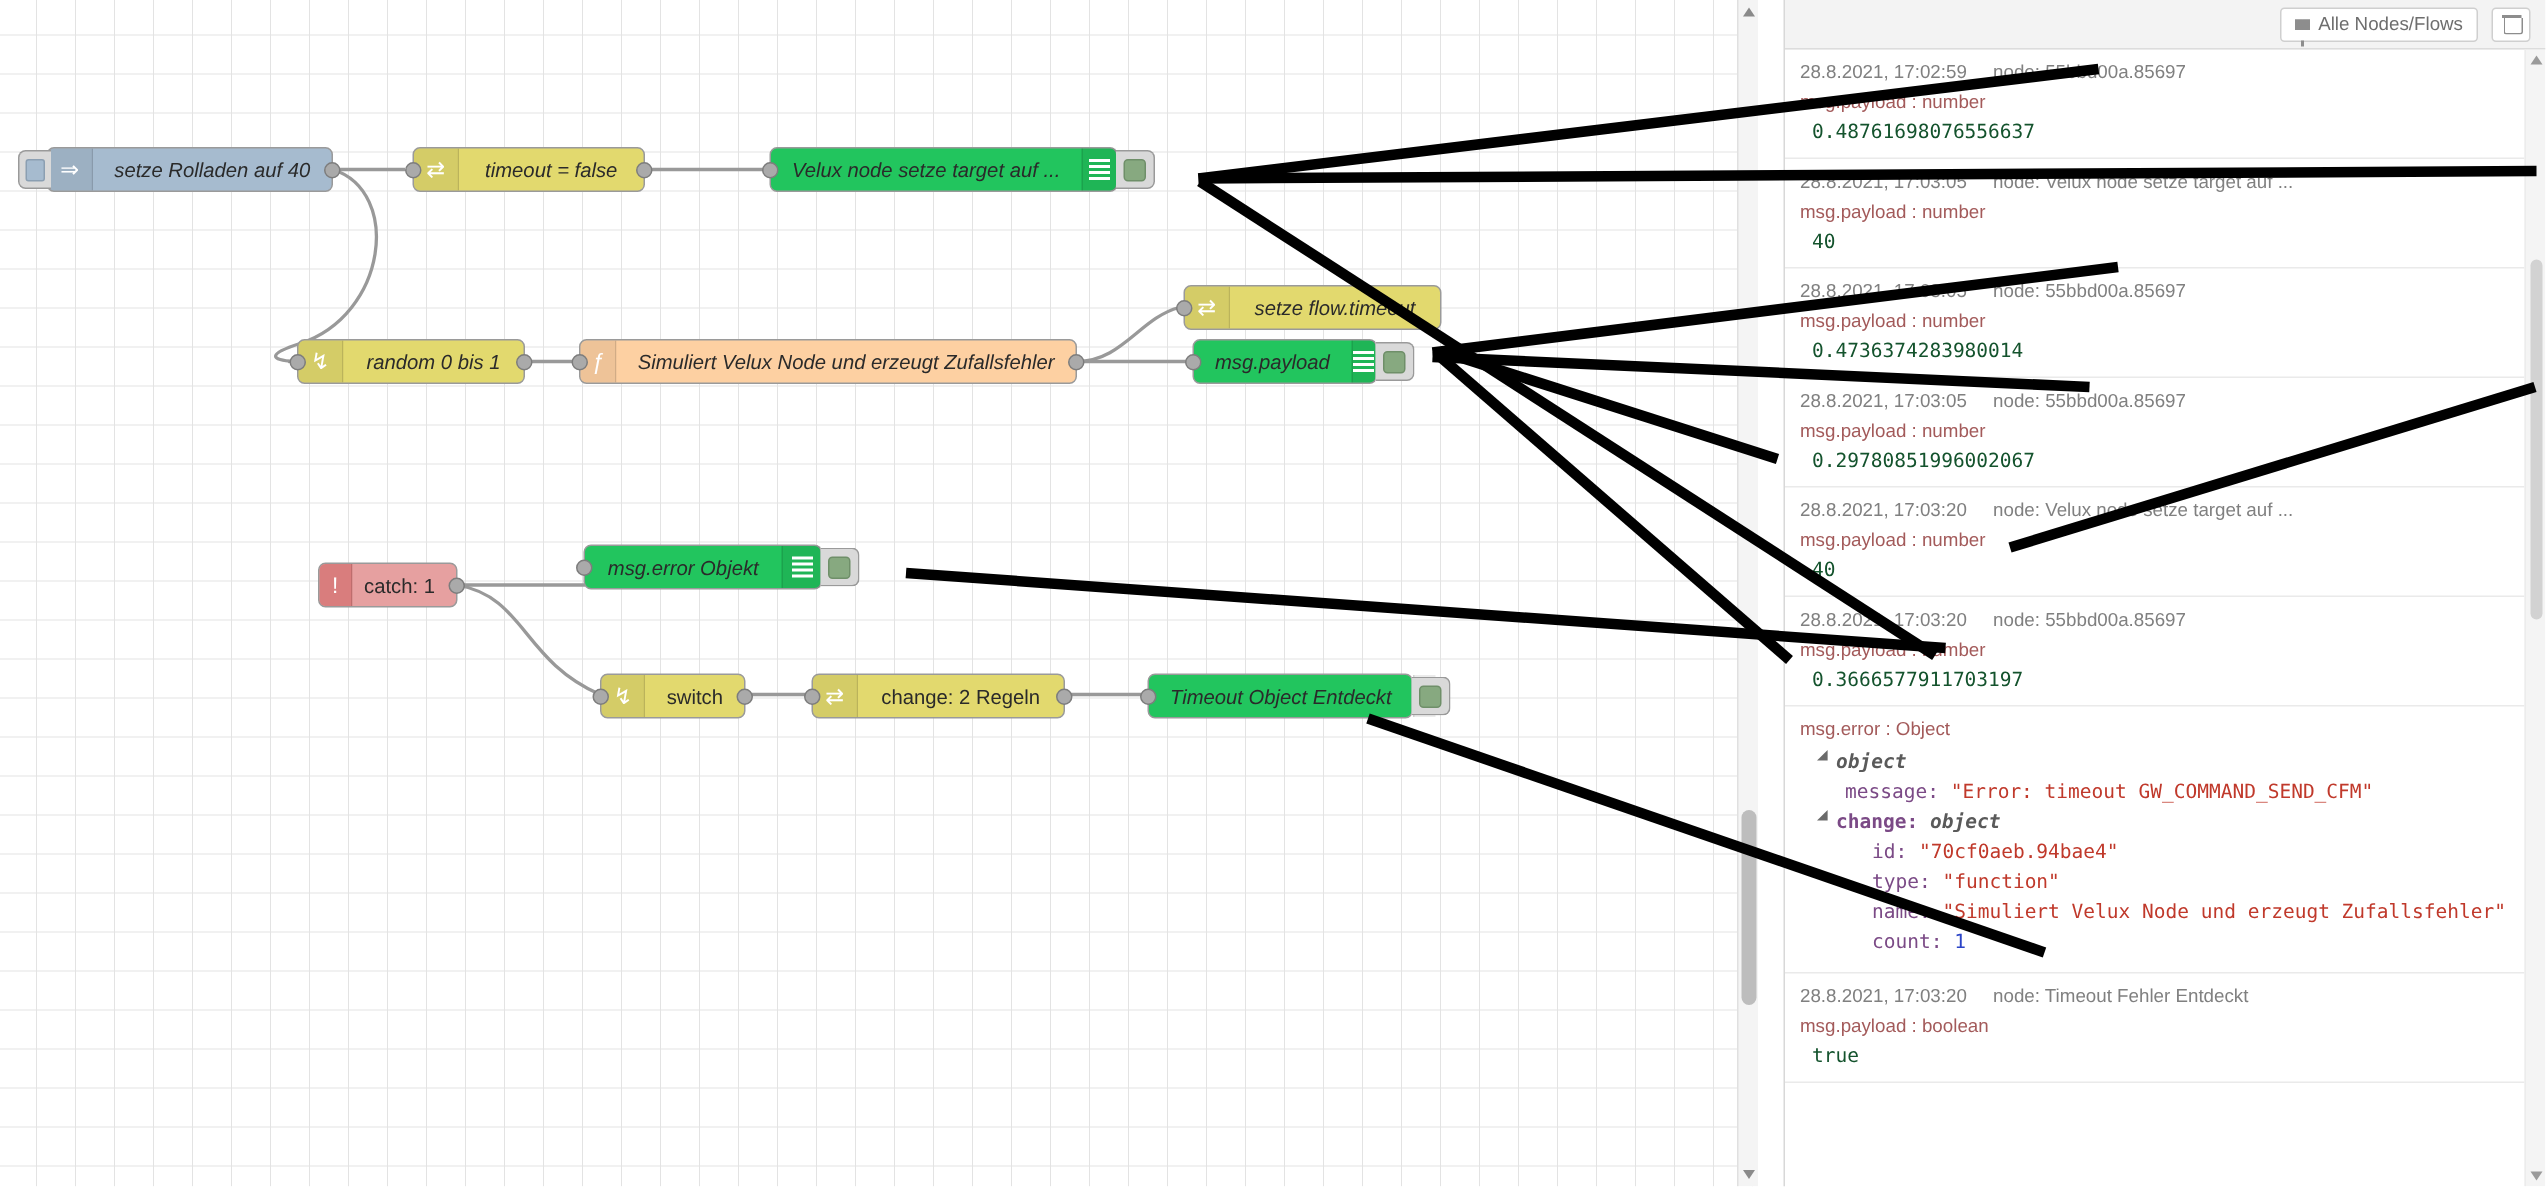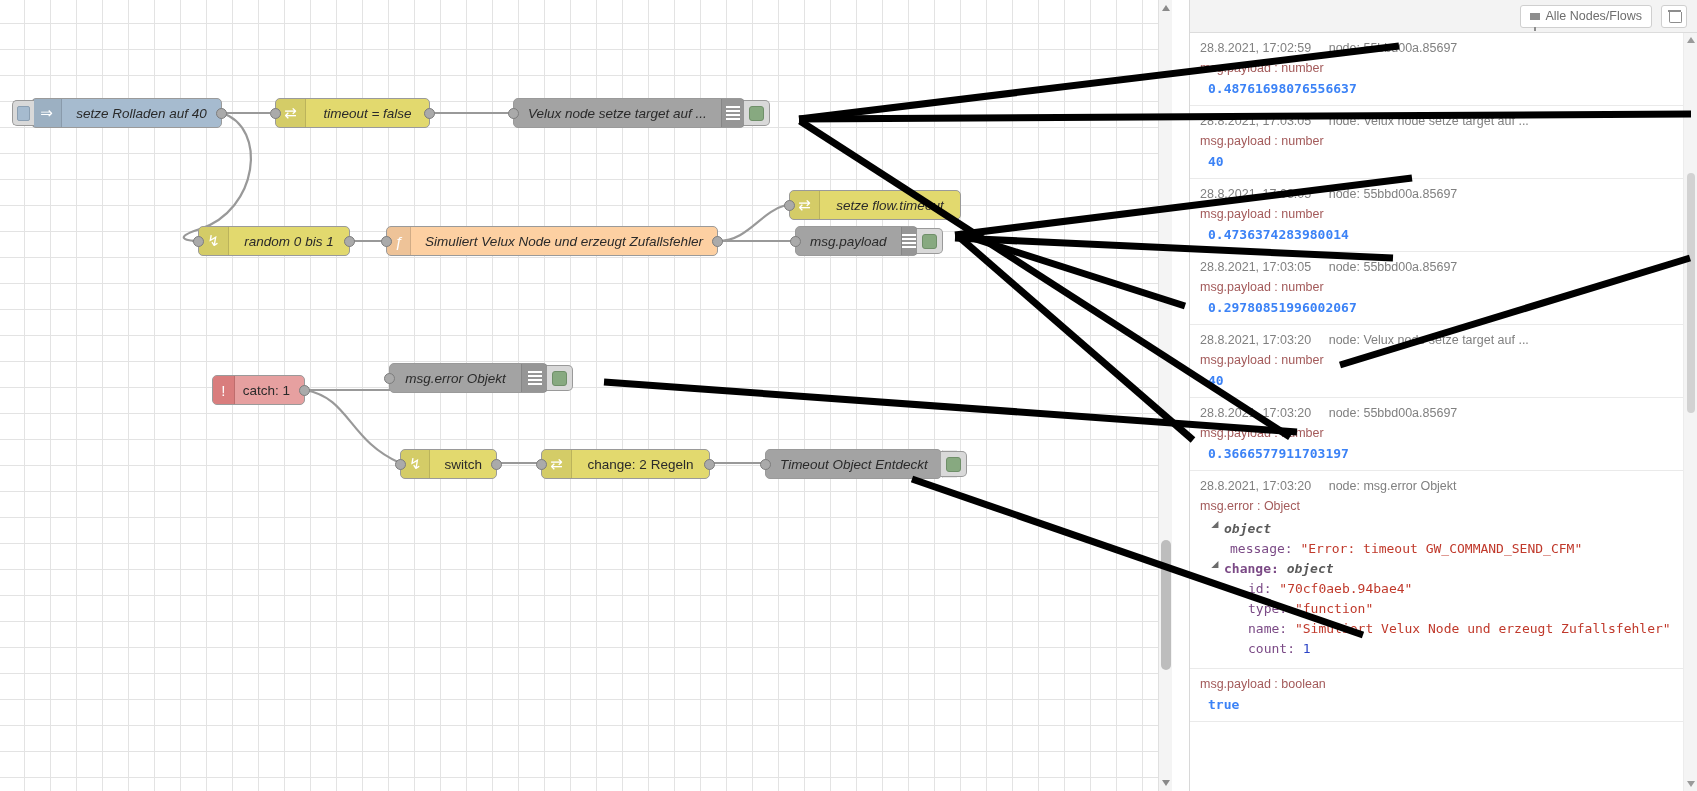--- a/index.html
+++ b/index.html
@@ -57,21 +57,21 @@
     padding: 0 14px;
     white-space: nowrap;
   }
   .node.lbl-left .lbl { justify-content: flex-start; }
 
   
   .n-inject { background: #a6bbcf; }
   .n-change { background: #e2d96e; }
   .n-switch { background: #e2d96e; }
   .n-func   { background: #fdd0a2; }
-  .n-debug  { background: #a3a3a3; }
+  .n-debug  { background: #22c55e; }
   .n-catch  { background: #e6a0a0; }
   .n-catch .ico { background: #d97d7d; }
 
   
   .port {
     position: absolute;
     width: 11px; height: 11px;
     border-radius: 50%;
     background: #aaa;
     border: 1px solid #7d7d7d;
@@ -213,23 +213,22 @@
   }
   .msg-meta .node-ref { margin-left: 14px; }
   .msg-topic {
     font-size: 12.5px;
     color: #a35a5a;
     margin-bottom: 6px;
   }
   .msg-value {
     font-family: "DejaVu Sans Mono", monospace;
     font-size: 13px;
-    color: #3b82f6;
+    color: #14532d;
     padding-left: 8px;
-    font-weight: bold;
   }
   .obj-tree {
     font-family: "DejaVu Sans Mono", monospace;
     font-size: 13px;
     padding-left: 8px;
     line-height: 20px;
   }
   .obj-tree .row { white-space: nowrap; }
   .tw {
     display:inline-block; width:0; height:0;
@@ -483,24 +482,20 @@
         <div class="msg">
           <div class="msg-meta">
             <span>28.8.2021, 17:03:20</span>
             <span class="node-ref">node: 55bbd00a.85697</span>
           </div>
           <div class="msg-topic">msg.payload : number</div>
           <div class="msg-value">0.3666577911703197</div>
         </div>
 
         <div class="msg">
-          <div class="msg-meta">
-            <span>28.8.2021, 17:03:20</span>
-            <span class="node-ref">node: msg.error Objekt</span>
-          </div>
           <div class="msg-topic">msg.error : Object</div>
           <div class="obj-tree">
             <div class="row ind1">
               <span class="tw"></span><span class="k-type">object</span>
             </div>
             <div class="row ind2">
               <span class="k-key">message: </span><span class="k-str">"Error: timeout GW_COMMAND_SEND_CFM"</span>
             </div>
             <div class="row ind1">
               <span class="tw"></span><span class="k-key">change: </span><span class="k-type">object</span>
@@ -514,20 +509,24 @@
             <div class="row ind3 wrapline" style="max-width:300px;">
               <span class="k-key">name: </span><span class="k-str">"Simuliert Velux Node und erzeugt Zufallsfehler"</span>
             </div>
             <div class="row ind3">
               <span class="k-key">count: </span><span class="k-num">1</span>
             </div>
           </div>
         </div>
 
         <div class="msg">
+          <div class="msg-meta">
+            <span>28.8.2021, 17:03:20</span>
+            <span class="node-ref">node: Timeout Fehler Entdeckt</span>
+          </div>
           <div class="msg-topic">msg.payload : boolean</div>
           <div class="msg-value">true</div>
         </div>
 
       </div>
 
       <div id="sb-scrollbar">
         <div class="arrow-up"></div>
         <div class="thumb"></div>
         <div class="arrow-dn"></div>

